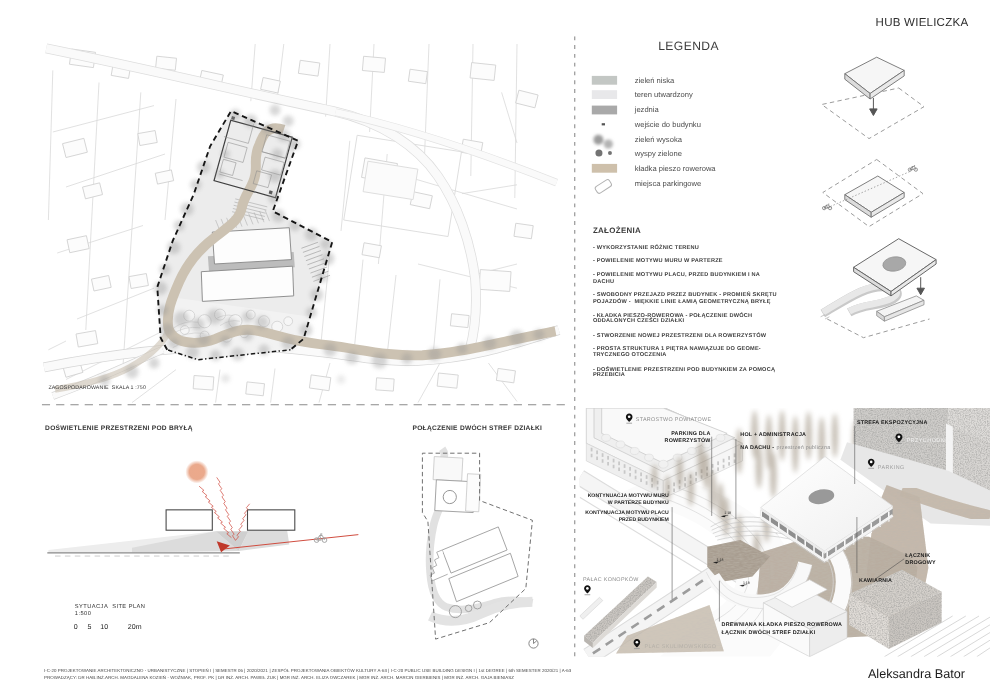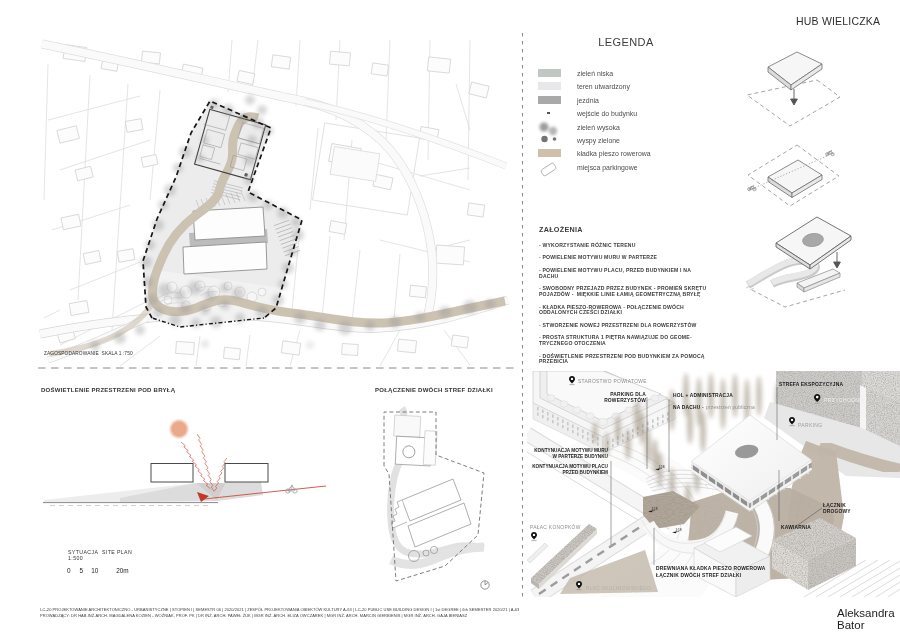--- a/index.html
+++ b/index.html
@@ -325,21 +325,21 @@
     <div style="position:absolute;top:80.4px;left:2px;width:23px;height:8px;background:#cec0ab;"></div>
     <div style="position:absolute;top:81.2px;left:41px;">kładka pieszo rowerowa</div>
 
     <svg style="position:absolute;top:90px;left:0px;" width="32" height="22" viewBox="0 0 32 22">
       <rect x="5" y="7" width="15" height="7" rx="2.2" fill="none" stroke="#b2b2b2" stroke-width="0.9" transform="rotate(-33 12.5 10.5)"></rect>
     </svg>
     <div style="position:absolute;top:94.6px;left:41px;">miejsca parkingowe</div>
   </div>
 </div>
 
-<div class="abs" style="left:539px;top:205px;width:190px;color:#3b3b3b;margin-top:20px;">
+<div class="abs" style="left:539px;top:205px;width:190px;color:#3b3b3b;">
 
   <div style="font-size:7.2px;font-weight:bold;letter-spacing:0.3px;">ZAŁOŻENIA</div>
   <div style="font-size:5.1px;font-weight:bold;line-height:5.8px;letter-spacing:0.2px;margin-top:9px;">
     <div style="margin-bottom:6.7px;">- WYKORZYSTANIE RÓŻNIC TERENU</div>
     <div style="margin-bottom:6.7px;">- POWIELENIE MOTYWU MURU W PARTERZE</div>
     <div style="margin-bottom:6.7px;">- POWIELENIE MOTYWU PLACU, PRZED BUDYNKIEM I NA<br>DACHU</div>
     <div style="margin-bottom:6.7px;">- SWOBODNY PRZEJAZD PRZEZ BUDYNEK - PROMIEŃ SKRĘTU<br>POJAZDÓW -&nbsp; MIĘKKIE LINIE ŁAMIĄ GEOMETRYCZNĄ BRYŁĘ</div>
     <div style="margin-bottom:6.7px;">- KŁADKA PIESZO-ROWEROWA - POŁĄCZENIE DWÓCH<br>ODDALONYCH CZEŚCI DZIAŁKI</div>
     <div style="margin-bottom:6.7px;">- STWORZENIE NOWEJ PRZESTRZENI DLA ROWERZYSTÓW</div>
     <div style="margin-bottom:6.7px;">- PROSTA STRUKTURA 1 PIĘTRA NAWIĄZUJE DO GEOME-<br>TRYCZNEGO OTOCZENIA</div>
@@ -776,15 +776,15 @@
           <line x1="1.5" y1="4.3" x2="7" y2="3.4" stroke="#1c1c1c" stroke-width="0.45"></line>
         </g>
   </g>
 </svg>
 
 <div class="abs" style="left:40px;top:607px;width:560px;font-size:4px;color:#3e3e3e;line-height:5.9px;letter-spacing:0.05px;">
   I-C-20 PROJEKTOWANIE ARCHITEKTONICZNO - URBANISTYCZNE | STOPIEŃ I | SEMESTR 06 | 2020/2021 | ZESPÓŁ PROJEKTOWANIA OBIEKTÓW KULTURY A-63 | I-C-20 PUBLIC USE BUILDING DESIGN I | 1st DEGREE | 6th SEMESTER 2020/21 | A-63<br>
   PROWADZĄCY: DR HAB.INŻ.ARCH. MAGDALENA KOZIEŃ - WOŹNIAK, PROF. PK | DR INŻ. ARCH. PAWEŁ ŻUK | MGR INŻ. ARCH. ELIZA OWCZAREK | MGR INŻ. ARCH. MARCIN GIERBIENIS | MGR INŻ. ARCH. GAJA BIENIASZ
 </div>
 
-<div class="abs" style="left:789px;top:607px;font-size:11.5px;color:#1d1d1d;margin-left:48px;">Aleksandra Bator</div>
+<div class="abs" style="left:789px;top:607px;font-size:11.5px;color:#1d1d1d;">Aleksandra Bator</div>
 
 </div>
 
 </body></html>

